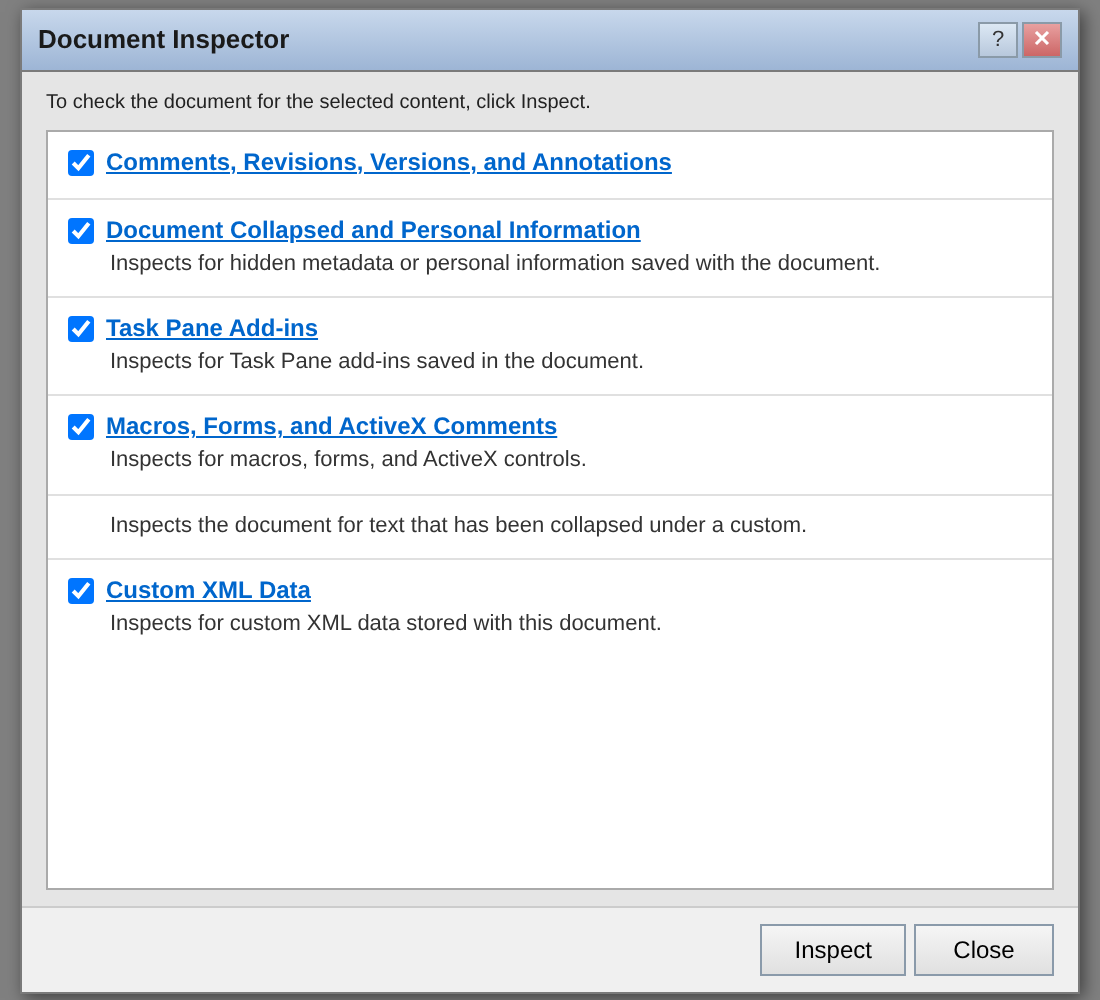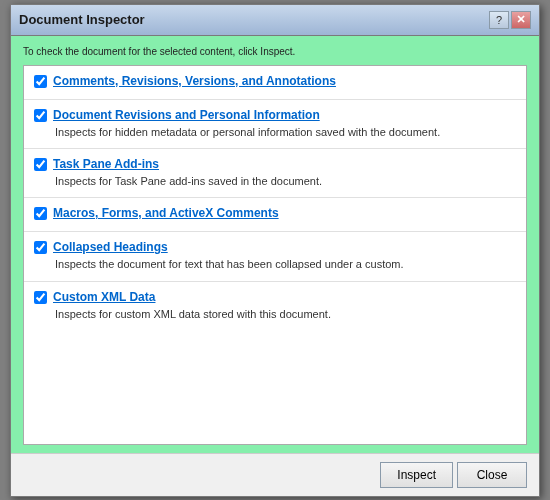--- a/index.html
+++ b/index.html
@@ -14,21 +14,21 @@
       background: #808080;
       display: flex;
       justify-content: center;
       align-items: center;
       width: 550px;
       height: 500px;
     }
 
     .dialog {
       width: 530px;
-      background: #86efac;
+      background: #e5e5e5;
       border: 1px solid #7a7a7a;
       box-shadow: 2px 2px 8px rgba(0,0,0,0.5);
     }
 
     .title-bar {
       background: linear-gradient(to bottom, #c8d8ec, #9db5d5);
       padding: 6px 8px;
       display: flex;
       align-items: center;
       justify-content: space-between;
@@ -171,42 +171,39 @@
 
     <div class="check-item">
           <div class="check-item-header">
             <input type="checkbox" checked="" style="">
             <span class="check-item-title">Comments, Revisions, Versions, and Annotations</span>
           </div>
         </div>
         <div class="check-item">
           <div class="check-item-header">
             <input type="checkbox" checked="" style="">
-            <span class="check-item-title">Document Revisions and Personal Information</span>
+            <span class="check-item-title">Document Collapsed and Personal Information</span>
           </div>
           <div class="check-item-desc">Inspects for hidden metadata or personal information saved with the document.</div>
         </div>
         <div class="check-item">
           <div class="check-item-header">
             <input type="checkbox" checked="" style="">
             <span class="check-item-title">Task Pane Add-ins</span>
           </div>
           <div class="check-item-desc">Inspects for Task Pane add-ins saved in the document.</div>
         </div>
         <div class="check-item">
           <div class="check-item-header">
             <input type="checkbox" checked="" style="">
             <span class="check-item-title">Macros, Forms, and ActiveX Comments</span>
           </div>
-        </div>
-        <div class="check-item">
-          <div class="check-item-header">
-            <input type="checkbox" checked="" style="">
-            <span class="check-item-title">Collapsed Headings</span>
-          </div>
+          <div class="check-item-desc">Inspects for macros, forms, and ActiveX controls.</div>
+        </div>
+        <div class="check-item">
           <div class="check-item-desc">Inspects the document for text that has been collapsed under a custom.</div>
         </div>
         <div class="check-item">
           <div class="check-item-header">
             <input type="checkbox" checked="" style="">
             <span class="check-item-title">Custom XML Data</span>
           </div>
           <div class="check-item-desc">Inspects for custom XML data stored with this document.</div>
         </div>
       </div>

